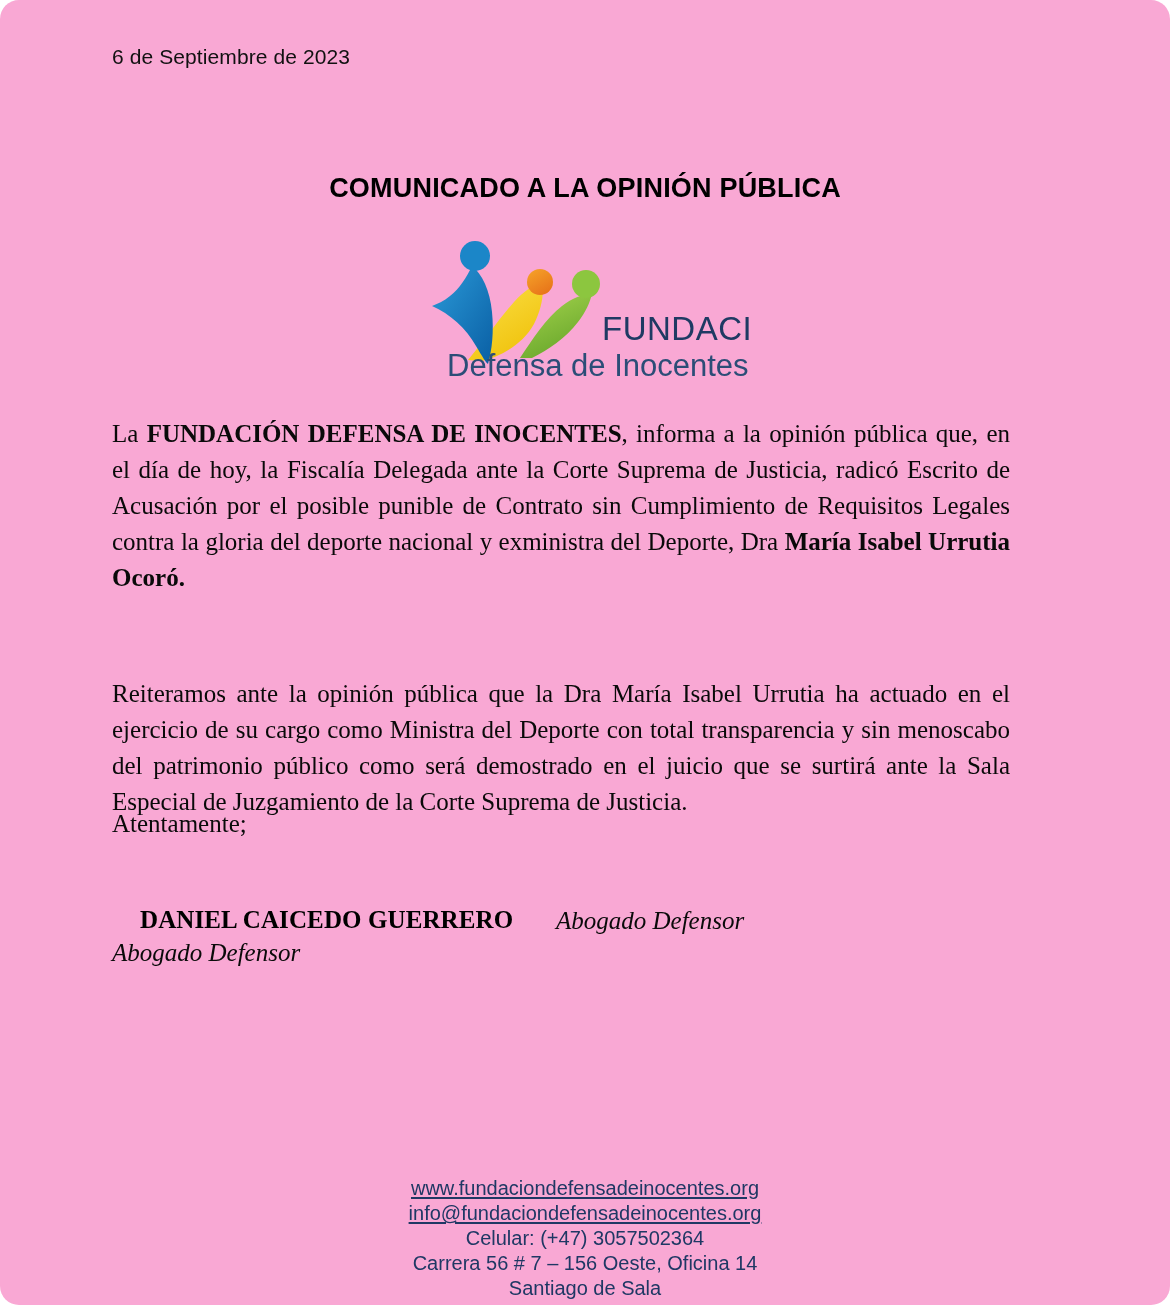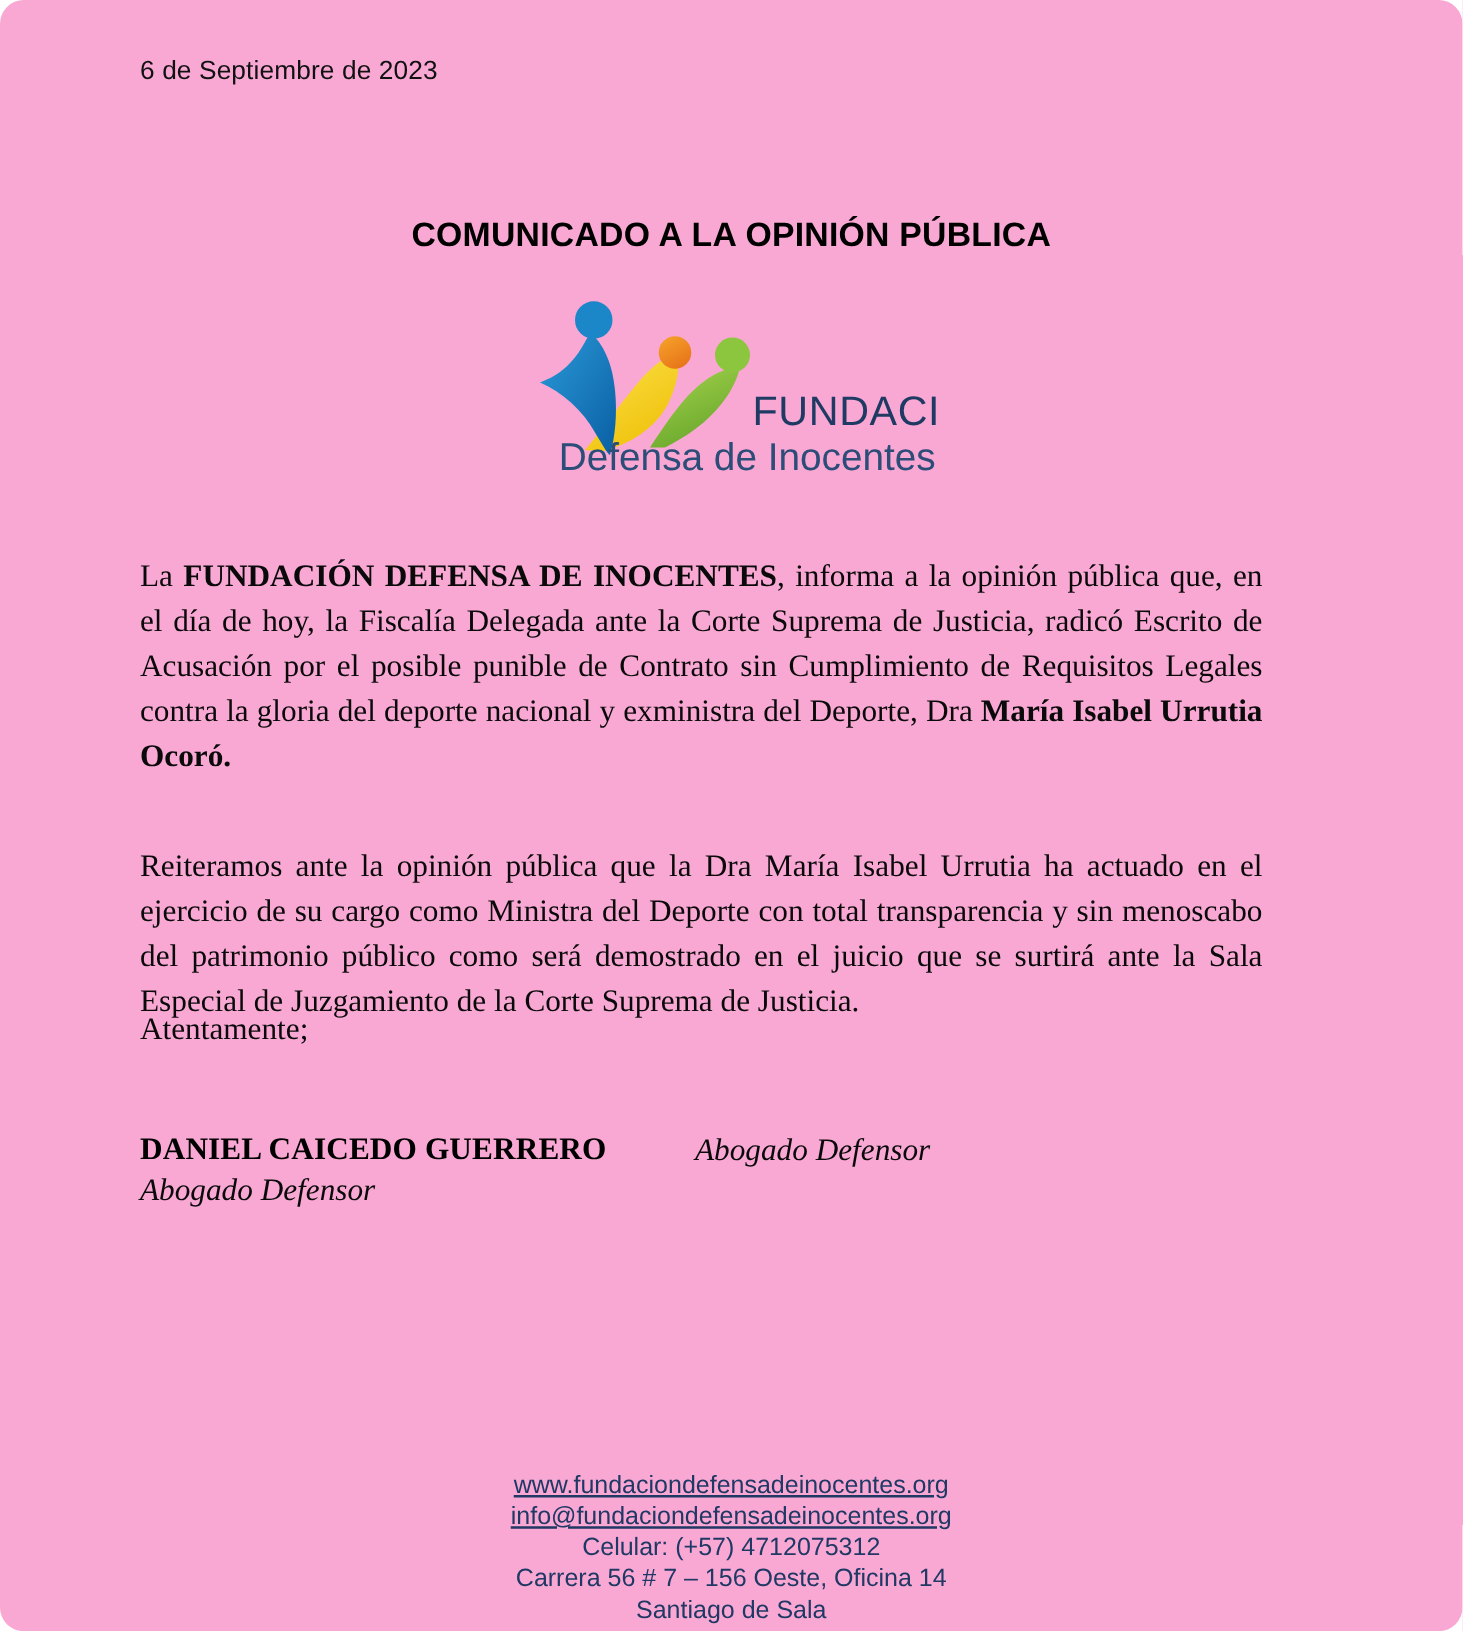--- a/index.html
+++ b/index.html
@@ -79,21 +79,21 @@
     text-align: justify;
     text-justify: inter-word;
     font-size: 25px;
     line-height: 36px;
     color: #0a0a0a;
     margin: 0;
     hyphens: none;
   }
   .para b, .para strong { font-weight: bold; }
 
-  #para-1 { top: 444px; }
+  #para-1 { top: 416px; }
   #para-2 { top: 650px; margin-top: 26px; }
 
   .salutation {
     position: absolute;
     left: 112px;
     top: 808px;
     font-size: 25px;
     line-height: 32px;
     color: #0a0a0a;
     white-space: nowrap;
@@ -113,20 +113,21 @@
   }
   .sig-0 { left: 0px; }
   .sig-1 { left: 444px; }
   .sig-name {
     font-size: 25px;
     line-height: 32px;
     font-weight: bold;
     letter-spacing: 0.1px;
     white-space: nowrap;
     color: #000000;
+    margin-left: 28px;
   }
   .sig-role {
     font-size: 25px;
     line-height: 34px;
     white-space: nowrap;
     color: #0a0a0a;
     font-style: italic;
   }
 
   
@@ -217,18 +218,18 @@
       <div class="sig-role">Abogado Defensor</div>
     </div>
     <div class="sig sig-1">
       <div class="sig-role">Abogado Defensor</div>
     </div>
   </div>
 
   <div class="footer">
     <span class="f-line f-link">www.fundaciondefensadeinocentes.org</span>
     <span class="f-line f-link">info@fundaciondefensadeinocentes.org</span>
-    <span class="f-line">Celular:  (+57) 4712075312</span>
+    <span class="f-line">Celular:  (+47) 3057502364</span>
     <span class="f-line">Carrera 56 # 7 – 156 Oeste, Oficina 14</span>
     <span class="f-line">Santiago de Sala</span>
   </div>
 
 </div>
 
 </body></html>

